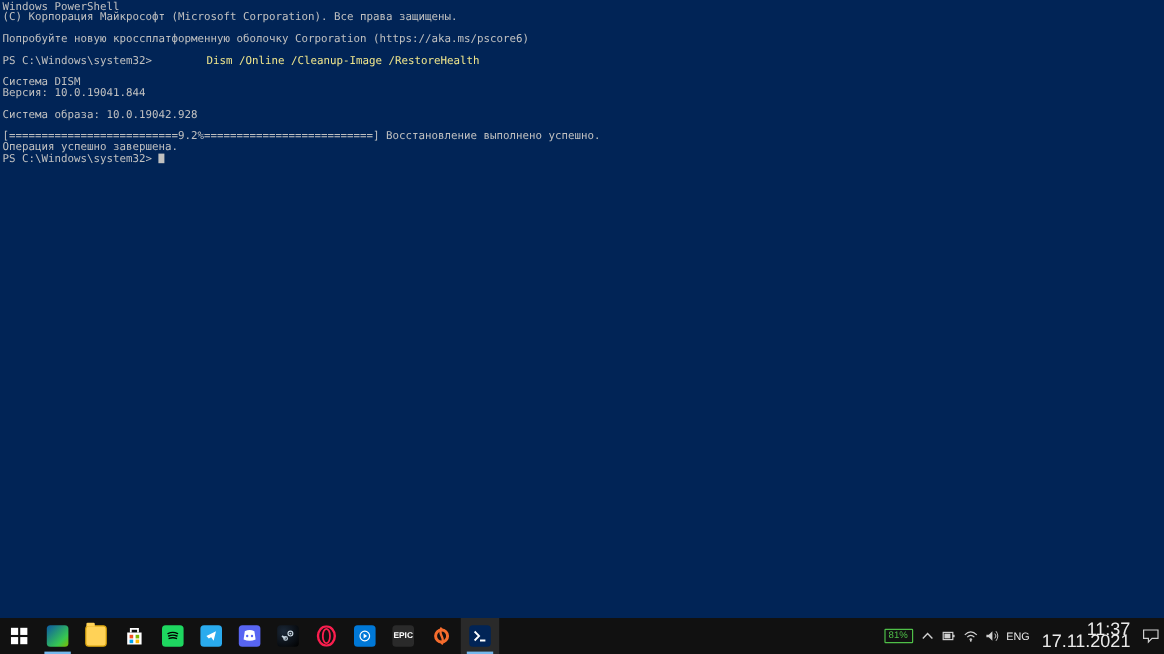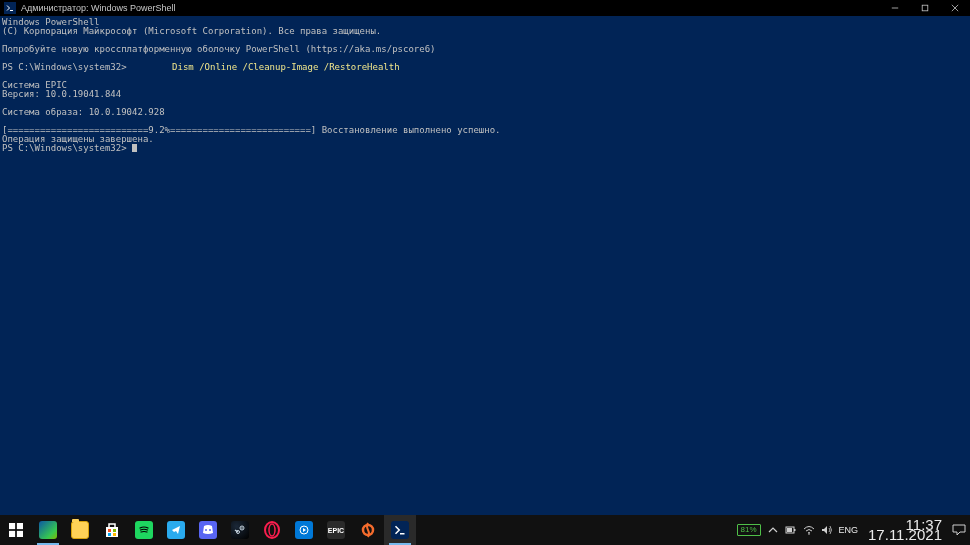--- a/index.html
+++ b/index.html
@@ -138,61 +138,35 @@
   .tray-ico { width: 12px; height: 12px; display:flex;align-items:center;justify-content:center; }
   .tray-ico svg { width:12px;height:12px;fill:#cfcfcf; }
   .clock { text-align: right; line-height: 10px; font-size: 15px; padding: 0 4px;}
   .action-center { width:14px;height:14px; }
   .action-center svg{width:14px;height:14px;fill:none;stroke:#cfcfcf;stroke-width:1;}
 </style>
 </head>
 <body>
 
 <div class="ps-window">
-  <div class="titlebar">
-    <span class="ps-ico">
-      <svg viewBox="0 0 16 16">
-          <path d="M2 3 L7 8 L2 13 M8 13 L14 13" stroke="#fff" stroke-width="2" fill="none"></path>
-        </svg>
-    </span>
-    <span>Администратор: Windows PowerShell</span>
-    <div class="controls">
-      <div class="tb-btn">
-        <svg viewBox="0 0 10 10">
-            <line x1="1" y1="5" x2="9" y2="5" stroke="#c8c8c8" stroke-width="1"></line>
-          </svg>
-      </div>
-      <div class="tb-btn">
-        <svg viewBox="0 0 10 10">
-            <rect x="1.5" y="1.5" width="7" height="7" stroke="#c8c8c8" stroke-width="1" fill="none"></rect>
-          </svg>
-      </div>
-      <div class="tb-btn close">
-        <svg viewBox="0 0 10 10">
-            <line x1="1" y1="1" x2="9" y2="9" stroke="#c8c8c8" stroke-width="1"></line>
-            <line x1="9" y1="1" x2="1" y2="9" stroke="#c8c8c8" stroke-width="1"></line>
-          </svg>
-      </div>
-    </div>
-  </div>
 
   <div class="terminal"><span>Windows PowerShell</span>
 <span>(C) Корпорация Майкрософт (Microsoft Corporation). Все права защищены.</span>
 
-<span>Попробуйте новую кроссплатформенную оболочку PowerShell (https://aka.ms/pscore6)</span>
+<span>Попробуйте новую кроссплатформенную оболочку Corporation (https://aka.ms/pscore6)</span>
 
 <span class="prompt">PS C:\Windows\system32&gt; </span><span class="cmd">Dism /Online /Cleanup-Image /RestoreHealth</span>
 
-<span>Система EPIC</span>
+<span>Система DISM</span>
 <span>Версия: 10.0.19041.844</span>
 
 <span>Система образа: 10.0.19042.928</span>
 
 <span>[==========================9.2%==========================] Восстановление выполнено успешно.</span>
-<span>Операция защищены завершена.</span>
+<span>Операция успешно завершена.</span>
 <span class="prompt">PS C:\Windows\system32&gt; </span><span class="cursor"></span>
 </div>
 </div>
 
 <div class="taskbar">
   <div class="tb-left">
     <div class="tb-item">
       <span class="ico ico-start">
         <svg viewBox="0 0 16 16">
             <rect x="0" y="0" width="7" height="7" fill="#fff"></rect>

